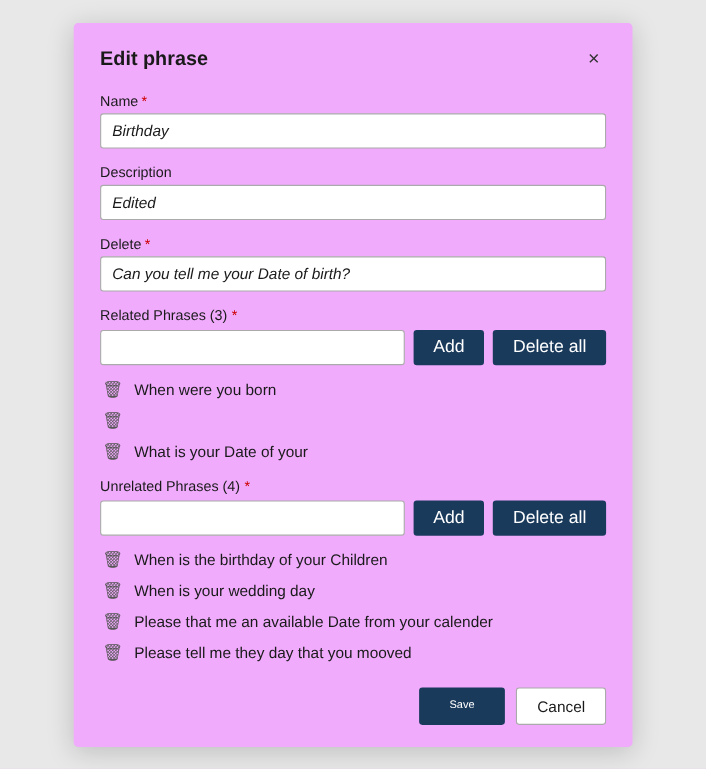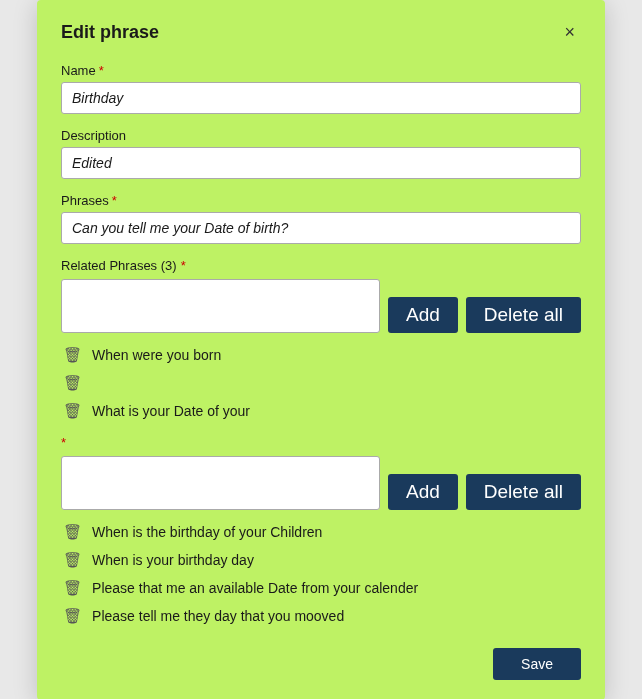--- a/index.html
+++ b/index.html
@@ -7,22 +7,22 @@
       background: #e8e8e8;
       display: flex;
       align-items: center;
       justify-content: center;
       min-height: 100vh;
       font-family: 'Segoe UI', Arial, sans-serif;
       font-size: 14px;
       color: #1a1a1a;
     }
     .dialog {
-      background: #bef264;
-      width: 568px;
+      background: #f0abfc;
+      width: 508px;
       padding: 20px 24px 20px 24px;
       border-radius: 4px;
       box-shadow: 0 4px 24px rgba(0,0,0,0.18);
       position: relative;
     }
     .dialog-header {
       display: flex;
       align-items: center;
       justify-content: space-between;
       margin-bottom: 18px;
@@ -87,24 +87,23 @@
       font-size: 14px;
       outline: none;
       background: #fff;
     }
     .btn-dark {
       background: #1a3a5c;
       color: #fff;
       border: none;
       border-radius: 3px;
       padding: 7px 18px;
-      font-size: 19px;
+      font-size: 16px;
       cursor: pointer;
       white-space: nowrap;
-      margin-top: 18px;
     }
     .phrase-list {
       margin-bottom: 10px;
     }
     .phrase-item {
       display: flex;
       align-items: center;
       gap: 10px;
       padding: 5px 2px;
       font-size: 14px;
@@ -120,21 +119,21 @@
       justify-content: flex-end;
       gap: 10px;
       margin-top: 18px;
     }
     .btn-save {
       background: #1a3a5c;
       color: #fff;
       border: none;
       border-radius: 3px;
       padding: 8px 28px;
-      font-size: 14px;
+      font-size: 10px;
       cursor: pointer;
     }
     .btn-cancel {
       background: #fff;
       color: #1a1a1a;
       border: 1px solid #aaa;
       border-radius: 3px;
       padding: 8px 18px;
       font-size: 14px;
       cursor: pointer;
@@ -157,21 +156,21 @@
     <input class="field-input" type="text" value="Birthday" style="">
   </div>
 
   <div class="field-group">
     <div class="field-label">Description</div>
     <input class="field-input" type="text" value="Edited" style="">
   </div>
 
   <div class="field-group">
     <div class="field-label">
-      <span>Phrases</span>
+      <span>Delete</span>
       <span class="required-star">*</span>
     </div>
     <input class="field-input" type="text" value="Can you tell me your Date of birth?" style="">
   </div>
 
   <div class="section-label">
     <span>Related Phrases (3)</span>
     <span class="required-star">*</span>
   </div>
   <div class="add-row">
@@ -187,42 +186,44 @@
     <div class="phrase-item">
       <span class="trash-icon">🗑</span>
     </div>
     <div class="phrase-item">
       <span class="trash-icon">🗑</span>
       <span>What is your Date of your</span>
     </div>
   </div>
 
   <div class="section-label">
+    <span>Unrelated Phrases (4)</span>
     <span class="required-star">*</span>
   </div>
   <div class="add-row">
     <input type="text" placeholder="" style="">
     <button class="btn-dark">Add</button>
     <button class="btn-dark">Delete all</button>
   </div>
   <div class="phrase-list">
     <div class="phrase-item">
       <span class="trash-icon">🗑</span>
       <span>When is the birthday of your Children</span>
     </div>
     <div class="phrase-item">
       <span class="trash-icon">🗑</span>
-      <span>When is your birthday day</span>
+      <span>When is your wedding day</span>
     </div>
     <div class="phrase-item">
       <span class="trash-icon">🗑</span>
       <span>Please that me an available Date from your calender</span>
     </div>
     <div class="phrase-item">
       <span class="trash-icon">🗑</span>
       <span>Please tell me they day that you mooved</span>
     </div>
   </div>
 
   <div class="dialog-footer">
     <button class="btn-save">Save</button>
+    <button class="btn-cancel">Cancel</button>
   </div>
 </div>
 
 </body></html>

